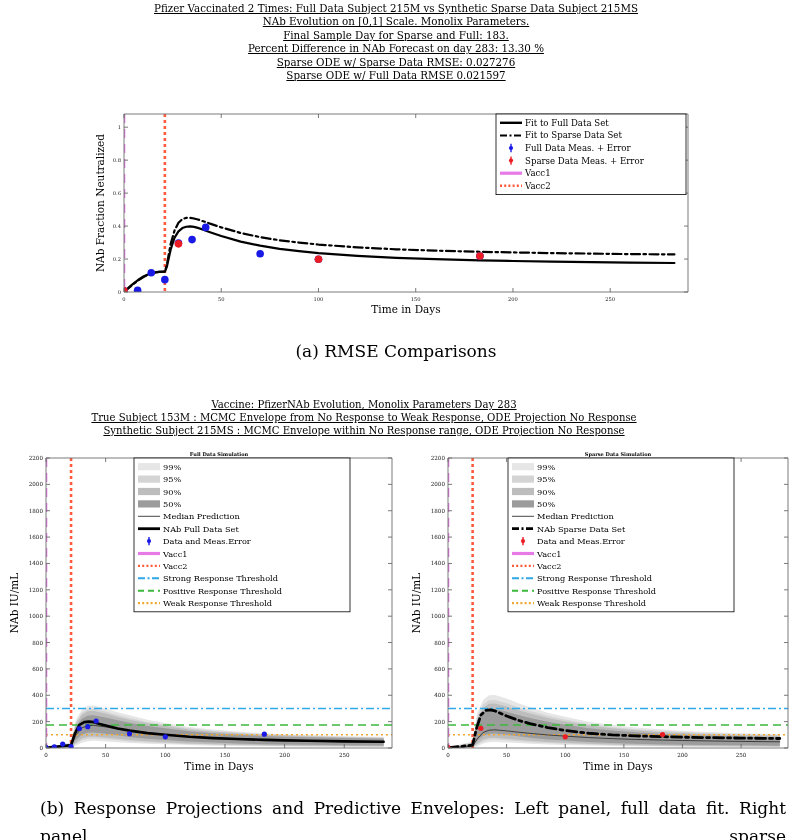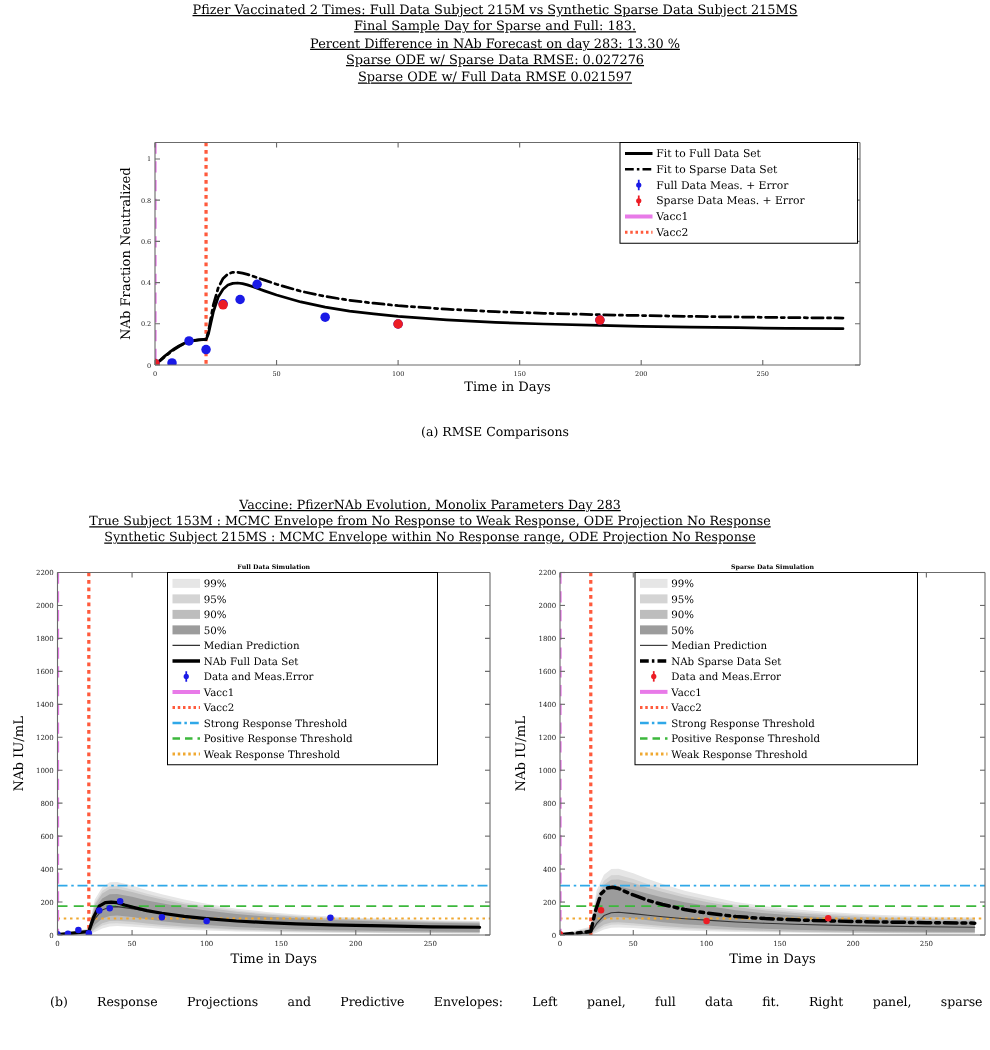--- a/index.html
+++ b/index.html
@@ -7,24 +7,24 @@
     width:792px;height:840px;background:#ffffff;
     font-family:"DejaVu Serif","Liberation Serif",serif;
     color:#000;overflow:hidden;position:relative;
   }
   .fig{position:absolute;left:0;top:0;width:792px;height:840px;}
 
   
   .titleblock{text-align:center;line-height:1.30;}
   .titleblock div{font-size:10.3px;white-space:nowrap;text-decoration:underline;}
   #top-title{position:absolute;left:0;top:2px;width:792px;}
-  #mid-title{position:absolute;left:0;top:398px;width:688px;}
+  #mid-title{position:absolute;left:0;top:398px;width:688px;padding-left:20px;}
   #mid-title div{font-size:10.1px;}
 
-  .caption{position:absolute;font-size:10px;text-align:center;width:792px;}
+  .caption{position:absolute;font-size:17px;text-align:center;width:792px;}
   #cap-a{left:0;top:341px;}
   #cap-b{left:0;top:795px;text-align:left;width:792px;line-height:1.62;}
   #cap-b .ln{display:block;padding-left:4px;margin-left:36px;}
   #cap-b .ln.j{text-align:justify;text-align-last:justify;padding-right:6px;}
 
   
   svg{display:block;}
   #panel-top{position:absolute;left:92px;top:108px;}
   #panel-left{position:absolute;left:6px;top:448px;}
   #panel-right{position:absolute;left:408px;top:448px;}
@@ -39,20 +39,21 @@
   .legtext{font-size:8.6px;fill:#000;font-family:"DejaVu Serif","Liberation Serif",serif;}
   .legtext.sm{font-size:8.2px;}
 </style>
 </head>
 <body>
 
 <div class="fig">
 
   <div class="titleblock" id="top-title">
     <div>Pfizer Vaccinated 2 Times: Full Data Subject 215M vs Synthetic Sparse Data Subject 215MS</div>
+    <div>NAb Evolution on [0,1] Scale. Monolix Parameters.</div>
     <div>Final Sample Day for Sparse and Full: 183.</div>
     <div>Percent Difference in NAb Forecast on day 283: 13.30 %</div>
     <div>Sparse ODE w/ Sparse Data RMSE: 0.027276</div>
     <div>Sparse ODE w/ Full Data RMSE 0.021597</div>
   </div>
 
   <svg id="panel-top" width="600" height="215" viewBox="0 0 600 215">
       <g></g>
       <defs>
         <clipPath id="rmse_comparison-clip">

